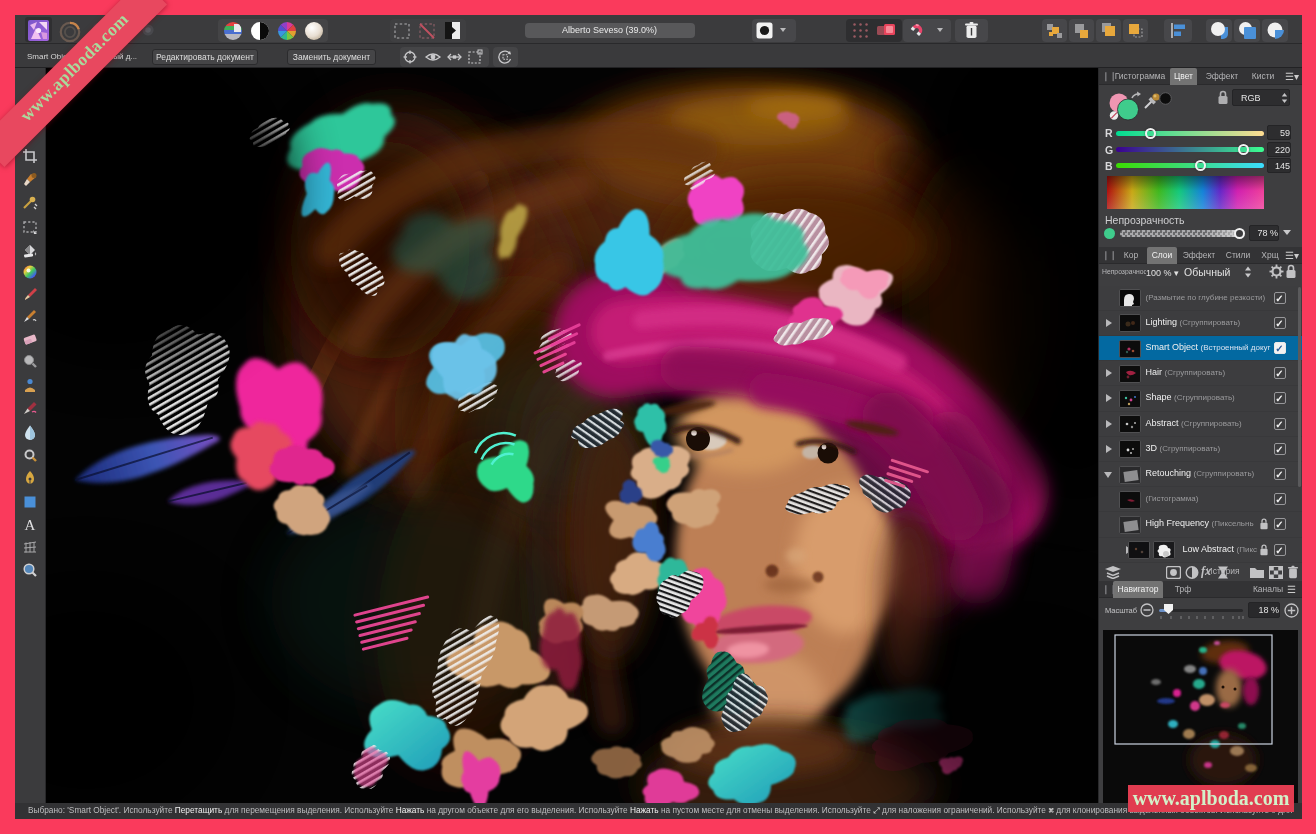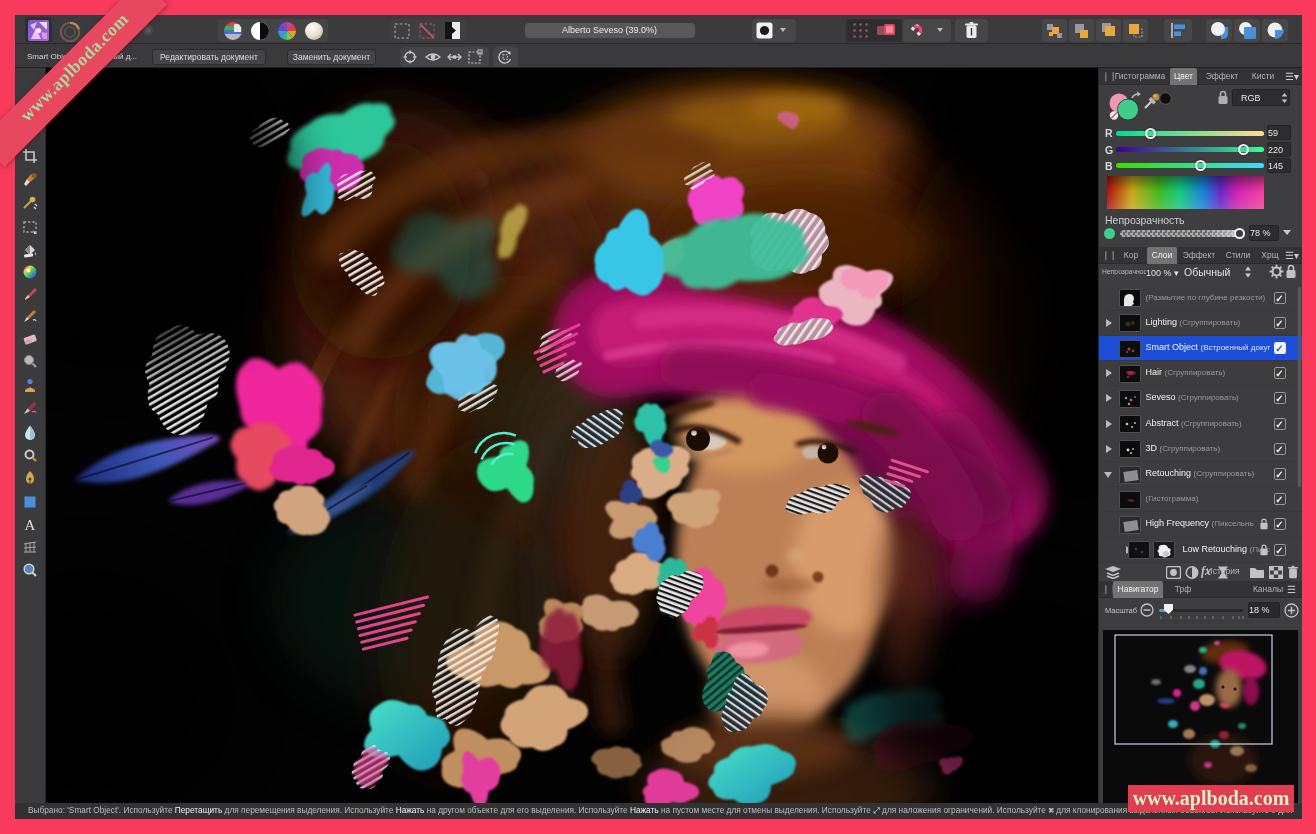--- a/index.html
+++ b/index.html
@@ -14,21 +14,21 @@
 .ctxbtn{position:absolute;top:5px;height:16px;background:#454547;border:1px solid #2b2b2d;border-radius:3px;color:#dedede;font-size:8.5px;text-align:center;line-height:14.5px;white-space:nowrap}
 
 #tools{position:absolute;left:0;top:53.5px;width:31px;height:735px;background:#3b3b3d;border-right:1px solid #28282a}
 
 #canvas{position:absolute;left:31px;top:53.5px;width:1052px;height:735px;background:#000;overflow:hidden}
 
 #panel{position:absolute;left:1083px;top:53.5px;width:204px;height:735px;background:#3e3e40;border-left:1px solid #29292b}
 .tabbar{position:absolute;left:0;width:100%;height:17px;background:#333335;border-bottom:1px solid #2a2a2c;color:#b4b4b6;font-size:9.5px}
 .tab{position:absolute;top:0;height:16.5px;line-height:16.5px;text-align:center;font-size:8.5px;color:#b4b4b6;white-space:nowrap}
 .tabact{background:#737373;color:#f2f2f2;border-radius:2px 2px 0 0}
-.vbox{position:absolute;background:#2d2d2f;border:1px solid #242426;border-radius:2px;color:#e4e4e4;font-size:9px;text-align:left;white-space:nowrap}
+.vbox{position:absolute;background:#2d2d2f;border:1px solid #242426;border-radius:2px;color:#e4e4e4;font-size:9px;text-align:right;white-space:nowrap}
 .hamb{position:absolute;color:#cccccc;font-size:10px}
 
 #status{position:absolute;left:0;top:788.5px;width:100%;height:15.5px;background:#323234;color:#bdbdbf;font-size:8.3px;line-height:15.5px;white-space:nowrap;overflow:hidden}
 #status b{color:#efefef;font-weight:normal}
 
 .lrow{position:absolute;left:0;width:204px;height:25.2px;color:#e8e8e8;font-size:9px;white-space:nowrap;overflow:hidden;border-bottom:1px solid #39393b;background:#3d3d3f}
 .lrow .nm{font-weight:normal;color:#f0f0f0}
 .lrow .ds{color:#9a9a9c;font-weight:normal;font-size:8px}
 .thumb{position:absolute;left:20px;top:3.5px;width:22px;height:18px;background:#131315;border:1px solid #505052;border-radius:2px;overflow:hidden}
 .chk{position:absolute;left:175px;top:6px;width:12px;height:12px;border:1px solid #97979a;border-radius:2px;color:#f4f4f4;font-size:10px;line-height:12px;text-align:center;font-weight:bold}
@@ -212,21 +212,21 @@
 <circle cx="7.5" cy="7.5" r="6.5" fill="#f0f0f0"></circle>
         <rect x="6" y="6" width="12" height="12" rx="1" fill="#4a90d8"></rect>
       </svg>
 <svg class="abs" style="left:1251.5px;top:6.5px" width="19" height="19" viewBox="0 0 19 19">
 <circle cx="9" cy="9" r="7.5" fill="#f0f0f0"></circle>
         <path d="M9 9 L18 9 A9 9 0 0 1 9 18 Z" fill="#4a90d8"></path>
       </svg>
     </div>
   <div id="tb2">
       <div class="abs" style="left:12.5px;top:5px;color:#d6d6d6;font-size:8px;line-height:16px;width:125px;overflow:hidden;white-space:nowrap">Smart Object: Встроенный д...</div>
-<div class="ctxbtn" style="left:137.5px;width:114px">Редактировать документ</div>
+<div class="ctxbtn" style="left:137.5px;width:106px">Редактировать документ</div>
 <div class="ctxbtn" style="left:272.5px;width:89px">Заменить документ</div>
 <div class="grp" style="left:385.5px;top:3px;width:89px;height:20px;background:#454547"></div>
 <div class="grp" style="left:478.5px;top:3px;width:25px;height:20px;background:#454547"></div>
 <svg class="abs" style="left:388.5px;top:6px" width="14" height="14" viewBox="0 0 14 14">
 <circle cx="7" cy="7" r="5" fill="none" stroke="#c9c9cb" stroke-width="1.3"></circle>
         <line x1="7" y1="0.5" x2="7" y2="4" stroke="#c9c9cb" stroke-width="1.3"></line>
         <line x1="7" y1="10" x2="7" y2="13.5" stroke="#c9c9cb" stroke-width="1.3"></line>
         <line x1="0.5" y1="7" x2="4" y2="7" stroke="#c9c9cb" stroke-width="1.3"></line>
         <line x1="10" y1="7" x2="13.5" y2="7" stroke="#c9c9cb" stroke-width="1.3"></line>
       </svg>
@@ -694,21 +694,21 @@
 <div class="lrow" style="top:242.8px;">
         <div class="arr" style="left:7px"></div>
         <div class="thumb" style="left:20px"><svg width="22" height="18" viewBox="0 0 22 18">
             <rect width="22" height="18" fill="#0c0c0c"></rect>
             <circle cx="8" cy="9" r="2.5" fill="#3a2a1a"></circle>
             <circle cx="13" cy="8" r="2" fill="#402818"></circle>
           </svg></div>
         <div class="abs" style="left:47px;top:6px;white-space:nowrap"><span class="nm">Lighting </span><span class="ds">(Сгруппировать)</span></div>
         <div class="chk" style="">✓</div>
       </div>
-<div class="lrow" style="top:268.0px; background:#1d4ed8;">
+<div class="lrow" style="top:268.0px; background:#0369a1;">
         <div class="thumb" style="left:20px"><svg width="22" height="18" viewBox="0 0 22 18">
             <rect width="22" height="18" fill="#0c0c0c"></rect>
             <circle cx="9" cy="8" r="1.6" fill="#b03060"></circle>
             <circle cx="13" cy="10" r="1.3" fill="#9a4a30"></circle>
             <circle cx="7" cy="11" r="1.2" fill="#305a50"></circle>
           </svg></div>
         <div class="abs" style="left:47px;top:6px;white-space:nowrap"><span class="nm">Smart Object </span><span class="ds" style="color:#d8e2f0">(Встроенный докуг</span></div>
         <div class="chk" style="background:#f2f2f2;color:#2a5a9a;border-color:#e8e8e8;">✓</div>
       </div>
 <div class="lrow" style="top:293.20000000000005px;">
@@ -723,21 +723,21 @@
       </div>
 <div class="lrow" style="top:318.40000000000003px;">
         <div class="arr" style="left:7px"></div>
         <div class="thumb" style="left:20px"><svg width="22" height="18" viewBox="0 0 22 18">
             <rect width="22" height="18" fill="#0c0c0c"></rect>
             <circle cx="6" cy="7" r="1.2" fill="#3fc0a0"></circle>
             <circle cx="11" cy="9" r="1.4" fill="#d04090"></circle>
             <circle cx="15" cy="6" r="1.1" fill="#4070c0"></circle>
             <circle cx="9" cy="13" r="1.2" fill="#c0a060"></circle>
           </svg></div>
-        <div class="abs" style="left:47px;top:6px;white-space:nowrap"><span class="nm">Seveso </span><span class="ds">(Сгруппировать)</span></div>
+        <div class="abs" style="left:47px;top:6px;white-space:nowrap"><span class="nm">Shape </span><span class="ds">(Сгруппировать)</span></div>
         <div class="chk" style="">✓</div>
       </div>
 <div class="lrow" style="top:343.6px;">
         <div class="arr" style="left:7px"></div>
         <div class="thumb" style="left:20px"><svg width="22" height="18" viewBox="0 0 22 18">
             <rect width="22" height="18" fill="#0c0c0c"></rect>
             <circle cx="7" cy="8" r="1.3" fill="#c8c8c8"></circle>
             <circle cx="12" cy="11" r="1.2" fill="#909090"></circle>
             <circle cx="15" cy="7" r="1" fill="#b0b0b0"></circle>
           </svg></div>
@@ -789,21 +789,21 @@
         <div class="thumb" style="left:29px"><svg width="22" height="18" viewBox="0 0 22 18">
             <rect width="22" height="18" fill="#101012"></rect>
             <circle cx="7" cy="7" r="1.2" fill="#604030"></circle>
             <circle cx="13" cy="10" r="1.3" fill="#504038"></circle>
           </svg></div>
         <div class="thumb" style="left:54px"><svg width="22" height="18" viewBox="0 0 22 18">
             <rect width="22" height="18" fill="#1a1a1c"></rect>
             <path d="M8 3 Q13 2 14 6 Q18 6 16 10 Q18 14 13 14 Q11 17 8 14 Q4 15 5 11 Q2 9 5 7 Q4 3 8 3 Z" fill="#f0f0f0"></path>
             <circle cx="12" cy="12" r="3" fill="#c8c8c8"></circle>
           </svg></div>
-        <div class="abs" style="left:84px;top:6px;white-space:nowrap"><span class="nm">Low Retouching </span><span class="ds">(Пикс</span></div>
+        <div class="abs" style="left:84px;top:6px;white-space:nowrap"><span class="nm">Low Abstract </span><span class="ds">(Пикс</span></div>
         <svg class="abs" style="left:160px;top:6px" width="10" height="12" viewBox="0 0 12 15">
           <rect x="1.5" y="6" width="9" height="8" rx="1.5" fill="#c2c2c4"></rect>
           <path d="M3.5 6 V4 a2.5 2.5 0 0 1 5 0 V6" fill="none" stroke="#c2c2c4" stroke-width="1.6"></path>
         </svg>
         <div class="chk" style="">✓</div>
       </div>
 <div class="abs" style="left:199px;top:219px;width:3px;height:200px;background:#5a5a5c;border-radius:2px"></div>
 <svg class="abs" style="left:4px;top:497px" width="20" height="14" viewBox="0 0 20 14">
 <path d="M2 4 L10 1 L18 4 L10 7 Z" fill="#c2c2c4"></path>
         <path d="M4 8 L10 10.5 L16 8" fill="none" stroke="#c2c2c4" stroke-width="1.6"></path>

